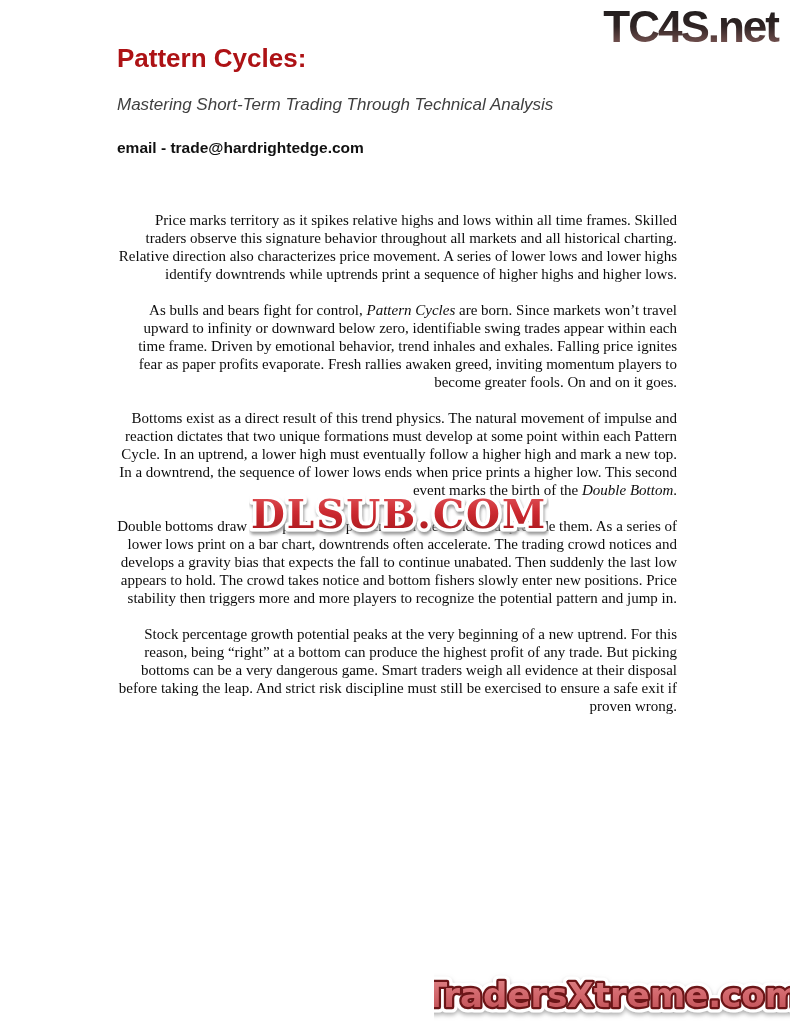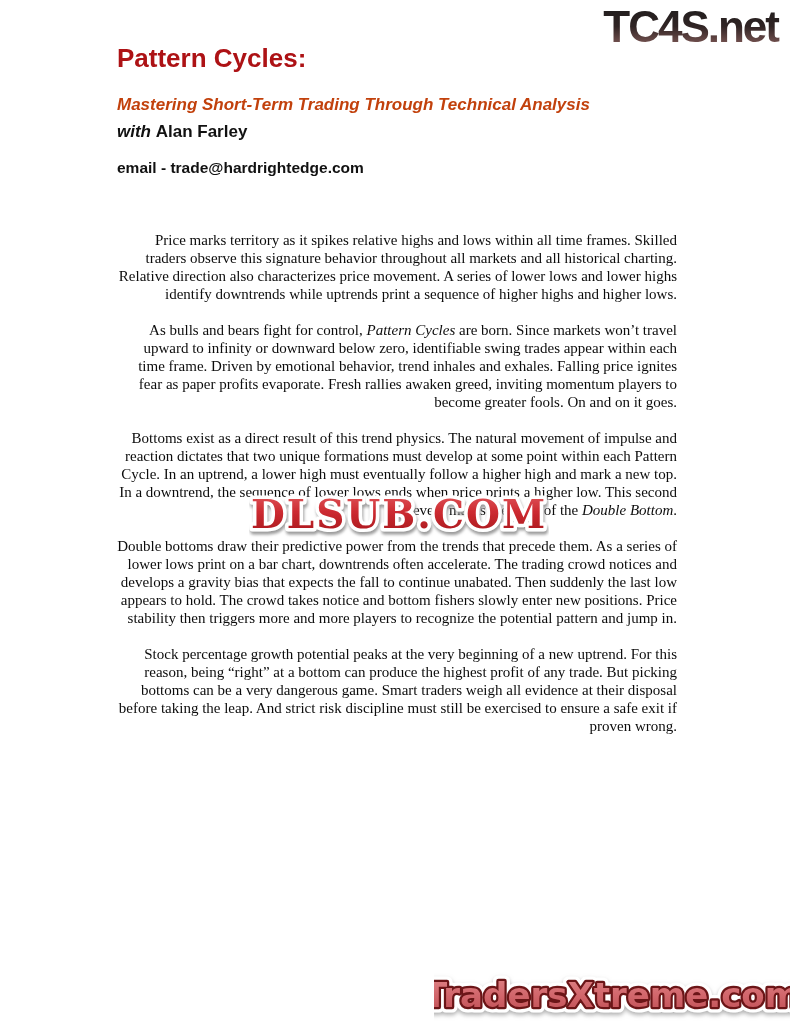--- a/index.html
+++ b/index.html
@@ -21,24 +21,24 @@
     padding-top: 43px;
   }
   h1.title {
     margin: 0 0 21px 0;
     font-size: 26px; line-height: 30px;
     font-weight: bold;
     color: #ad1215;
     letter-spacing: 0;
   }
   h2.subtitle {
-    margin: 0 0 6px 0;
+    margin: 0 0 23px 0;
     font-size: 17px; line-height: 21px;
-    font-weight: bold; font-style: italic;
-    color: #c2410c;
+    font-weight: normal; font-style: italic;
+    color: #404040;
   }
   p.byline {
     margin: 0 0 16px 0;
     font-size: 17px; line-height: 21px;
     font-weight: bold;
     color: #111111;
   }
   p.byline .with { font-style: italic; }
   p.email {
     margin: 0 0 54px 0;
@@ -124,21 +124,20 @@
       <text x="208" y="41" text-anchor="end" class="tc4s-text">TC4S.net</text>
     </svg>
   </div>
 
   <div class="content">
 
     <h1 class="title">Pattern Cycles:</h1>
 
     <h2 class="subtitle">Mastering Short-Term Trading Through Technical Analysis</h2>
 
-    <p class="byline"><span class="with">with </span><span>Alan Farley</span></p>
 
     <p class="email">email - trade@hardrightedge.com</p>
 
     <p class="body">Price marks territory as it spikes relative highs and lows within all time frames. Skilled traders observe this signature behavior throughout all markets and all historical charting. Relative direction also characterizes price movement. A series of lower lows and lower highs identify downtrends while uptrends print a sequence of higher highs and higher lows.</p>
 
     <p class="body"><span>As bulls and bears fight for control, </span><span class="term">Pattern Cycles</span><span> are born. Since markets won’t travel upward to infinity or downward below zero, identifiable swing trades appear within each time frame. Driven by emotional behavior, trend inhales and exhales. Falling price ignites fear as paper profits evaporate. Fresh rallies awaken greed, inviting momentum players to become greater fools. On and on it goes.</span></p>
 
 
     <p class="body"><span>Bottoms exist as a direct result of this trend physics. The natural movement of impulse and reaction dictates that two unique formations must develop at some point within each Pattern Cycle. In an uptrend, a lower high must eventually follow a higher high and mark a new top. In a downtrend, the sequence of lower lows ends when price prints a higher low. This second event marks the birth of the </span><span class="term">Double Bottom</span><span>.</span></p>
 

